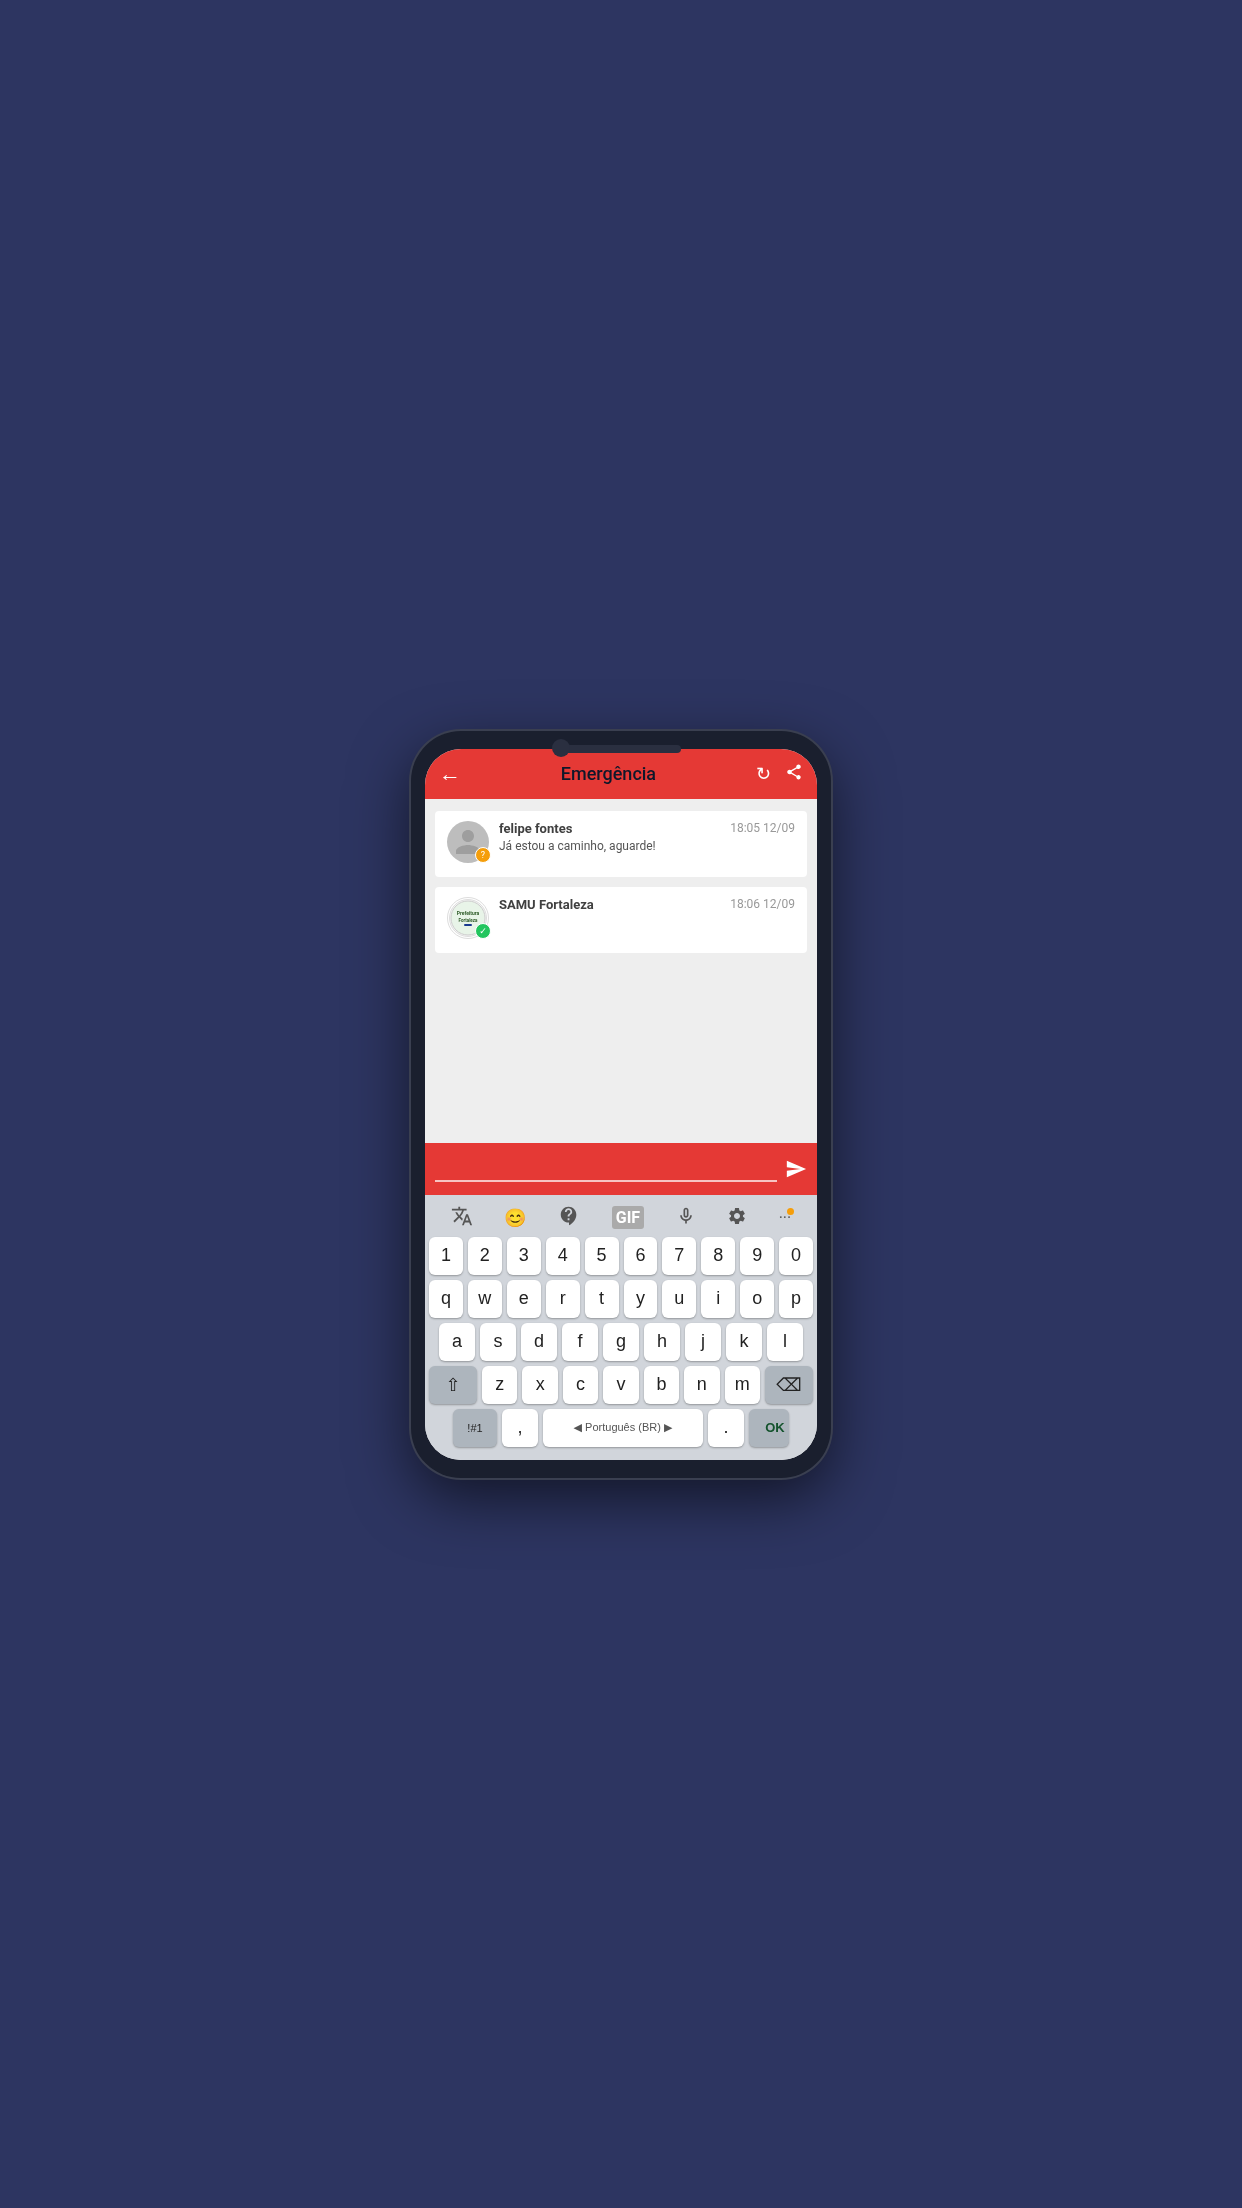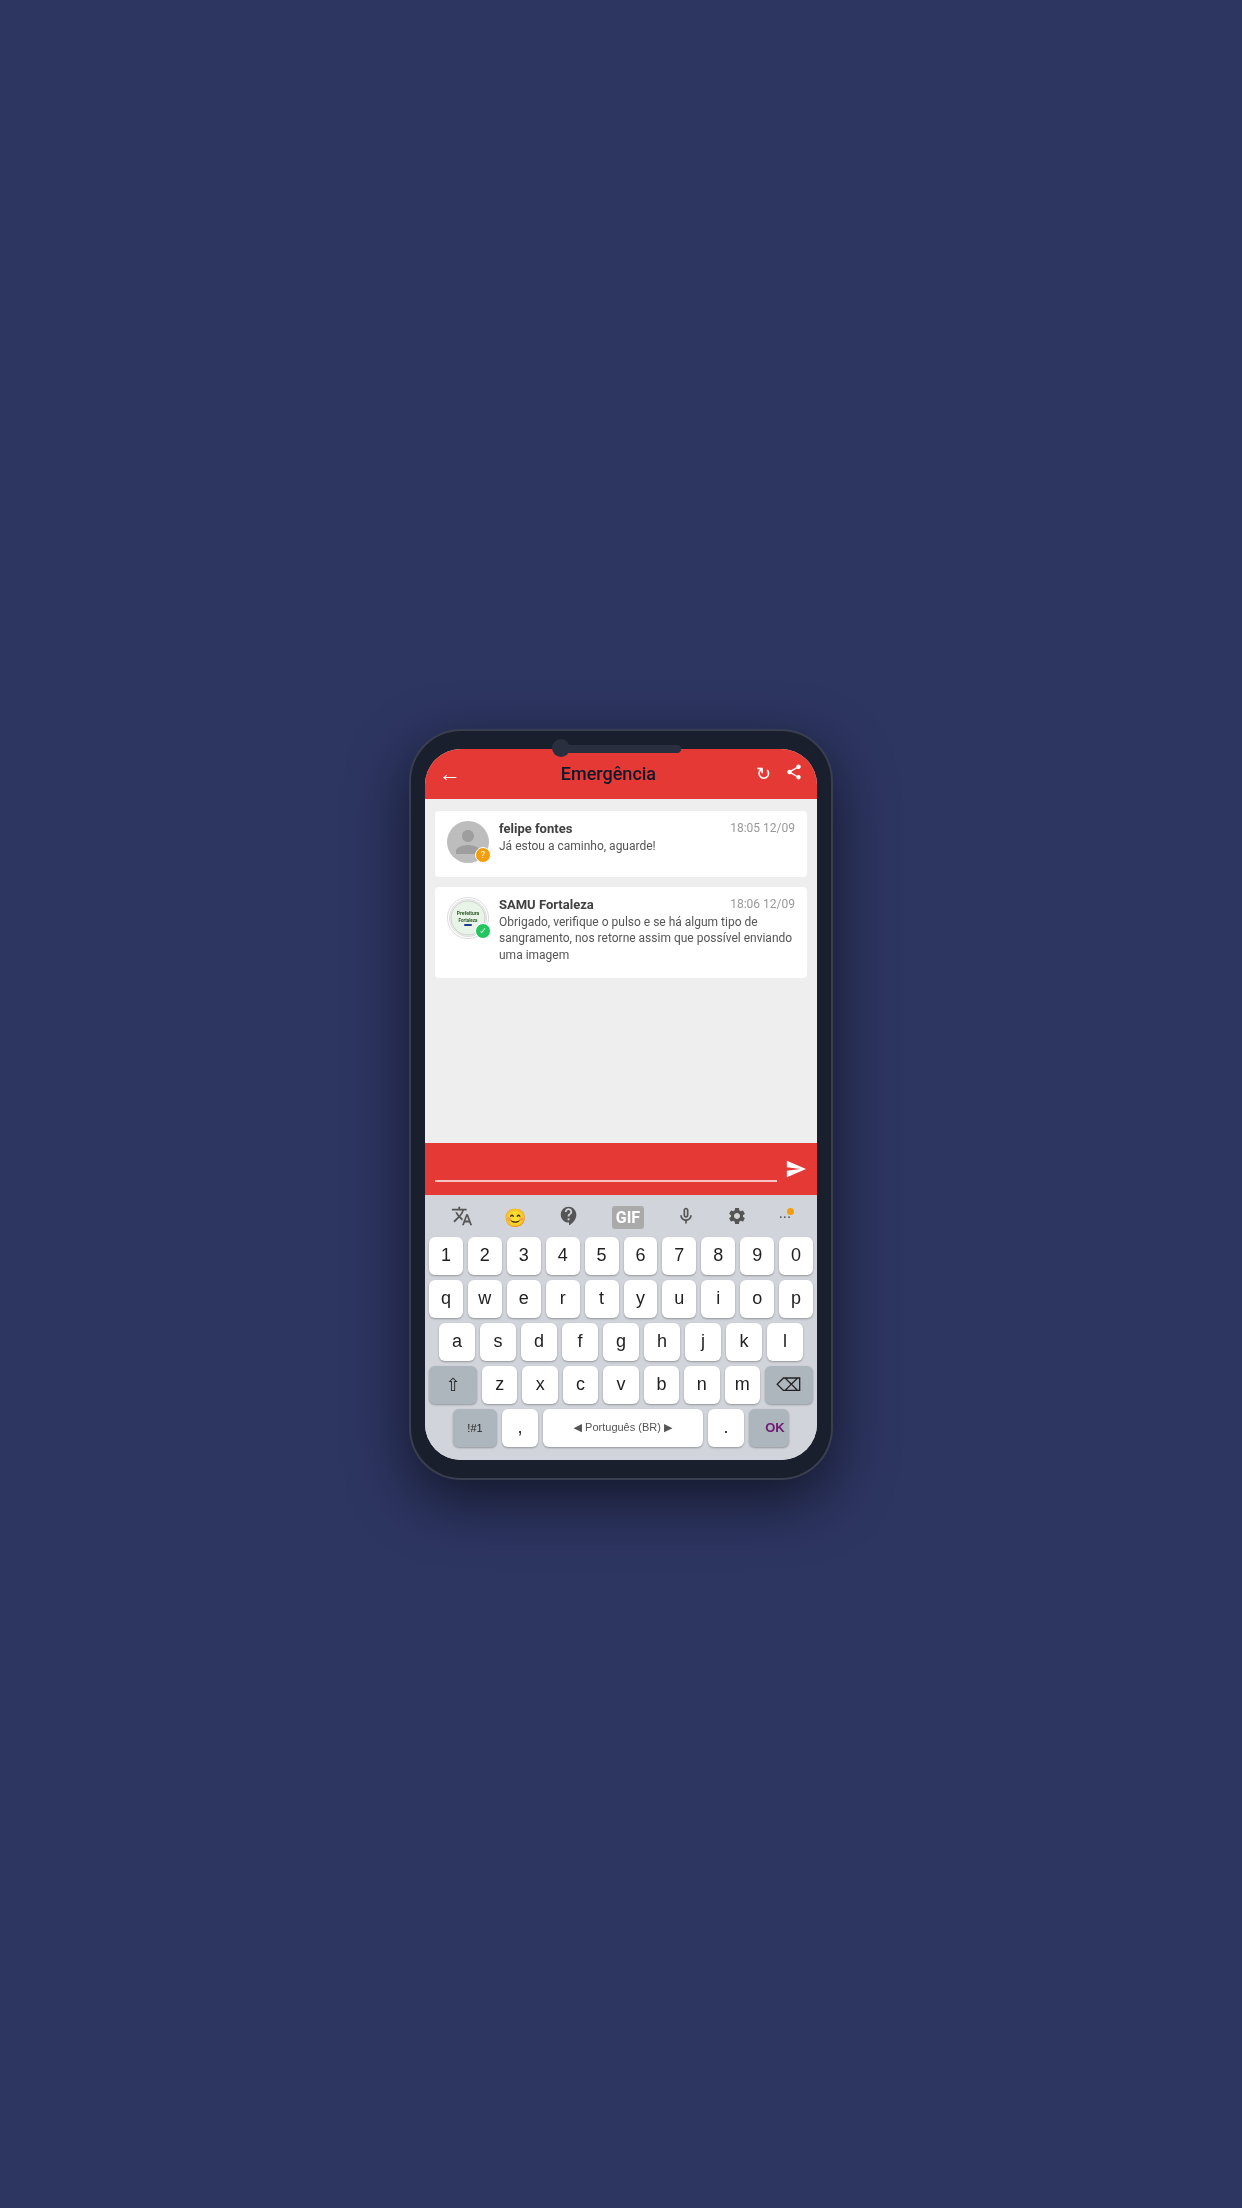--- a/index.html
+++ b/index.html
@@ -285,21 +285,21 @@
       max-width: 60px;
     }
     .kb-key.space {
       min-width: 120px;
       max-width: 160px;
       font-size: 12px;
       color: #555;
     }
     .kb-key.ok {
       background: #adb5bd;
-      color: #701a75;
+      color: #14532d;
       font-weight: 700;
       font-size: 13px;
       min-width: 36px;
       max-width: 40px;
       padding-left: 12px;
     }
     .kb-key.sym {
       font-size: 12px;
       min-width: 40px;
       max-width: 44px;
@@ -378,21 +378,20 @@
                 </svg>
               </div>
             </div>
             <div class="avatar-badge badge-check">✓</div>
           </div>
           <div class="message-meta">
             <div class="message-sender-row">
               <span class="message-sender">SAMU Fortaleza</span>
               <span class="message-time">18:06 12/09</span>
             </div>
-            <div class="message-text">Obrigado, verifique o pulso e se há algum tipo de sangramento, nos retorne assim que possível enviando uma imagem</div>
           </div>
         </div>
       </div>
 
     </div>
 
     <div class="input-bar">
       <input class="message-input" type="text" value="" placeholder="" style="">
       <button class="send-btn">
         <svg width="22" height="22" viewBox="0 0 24 24" fill="white">

